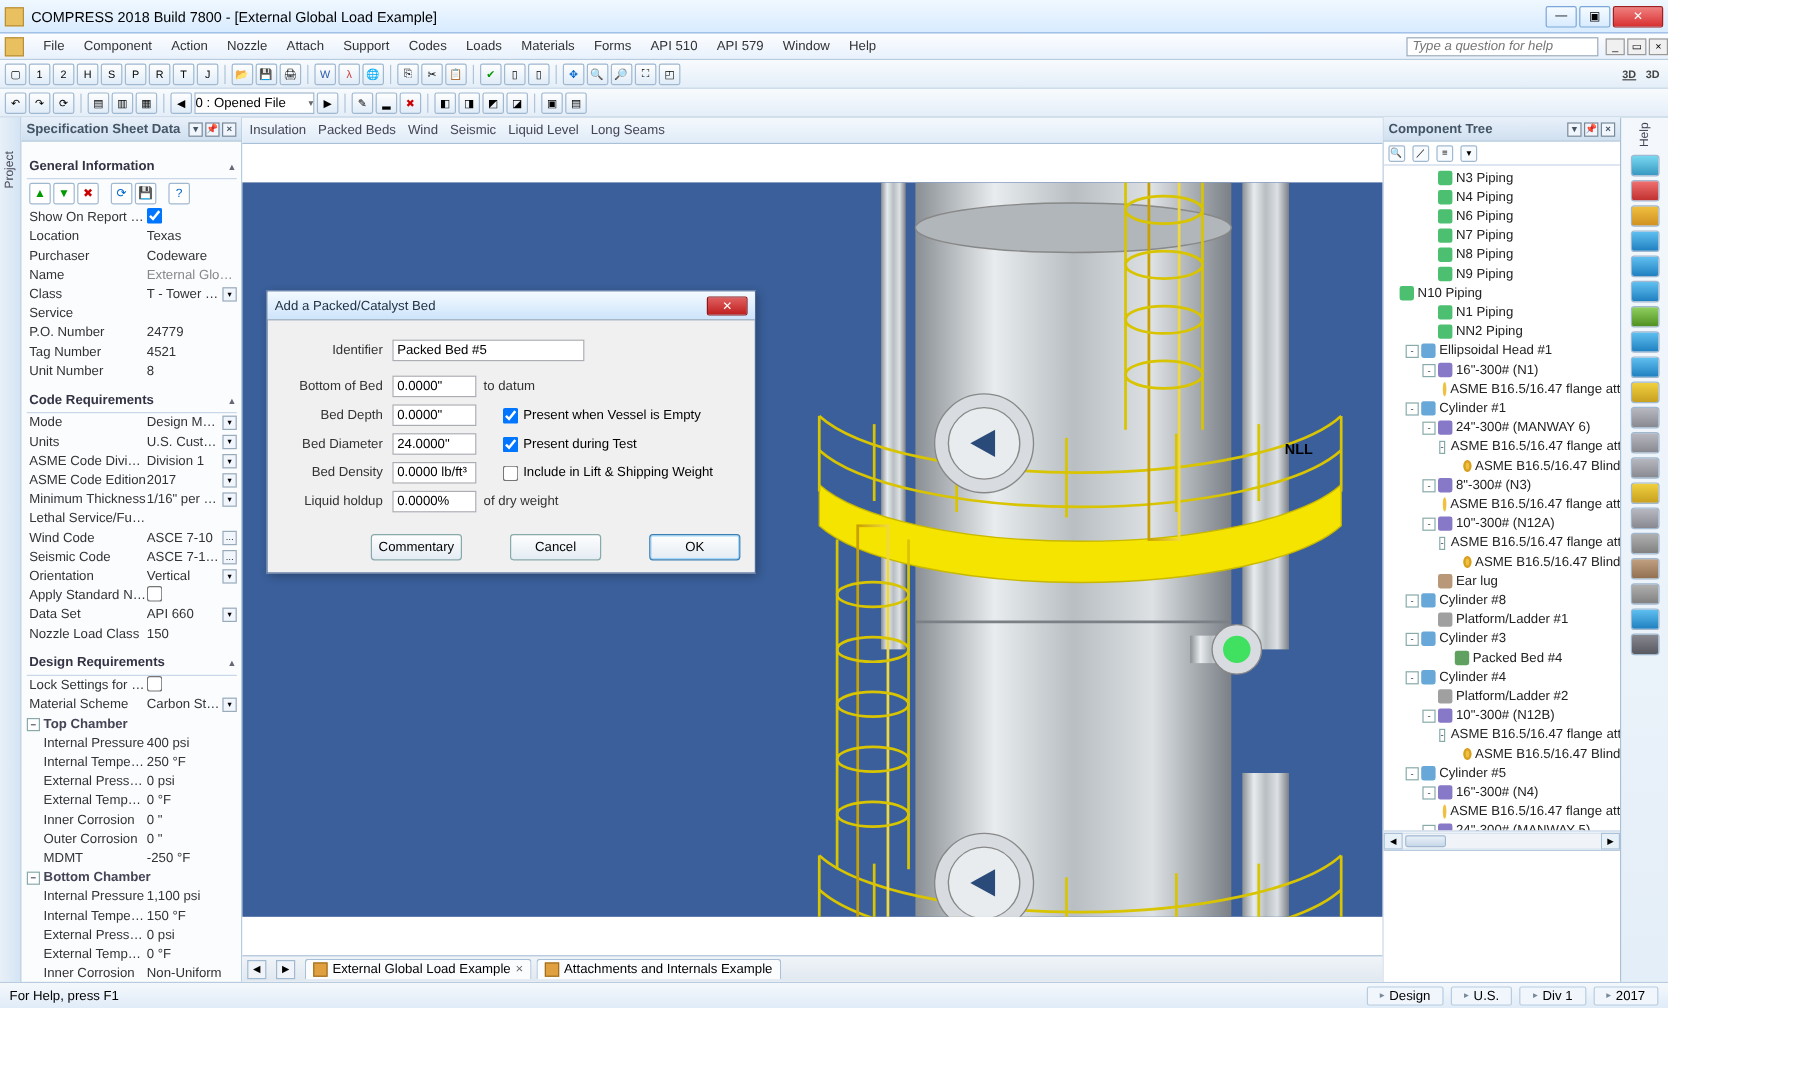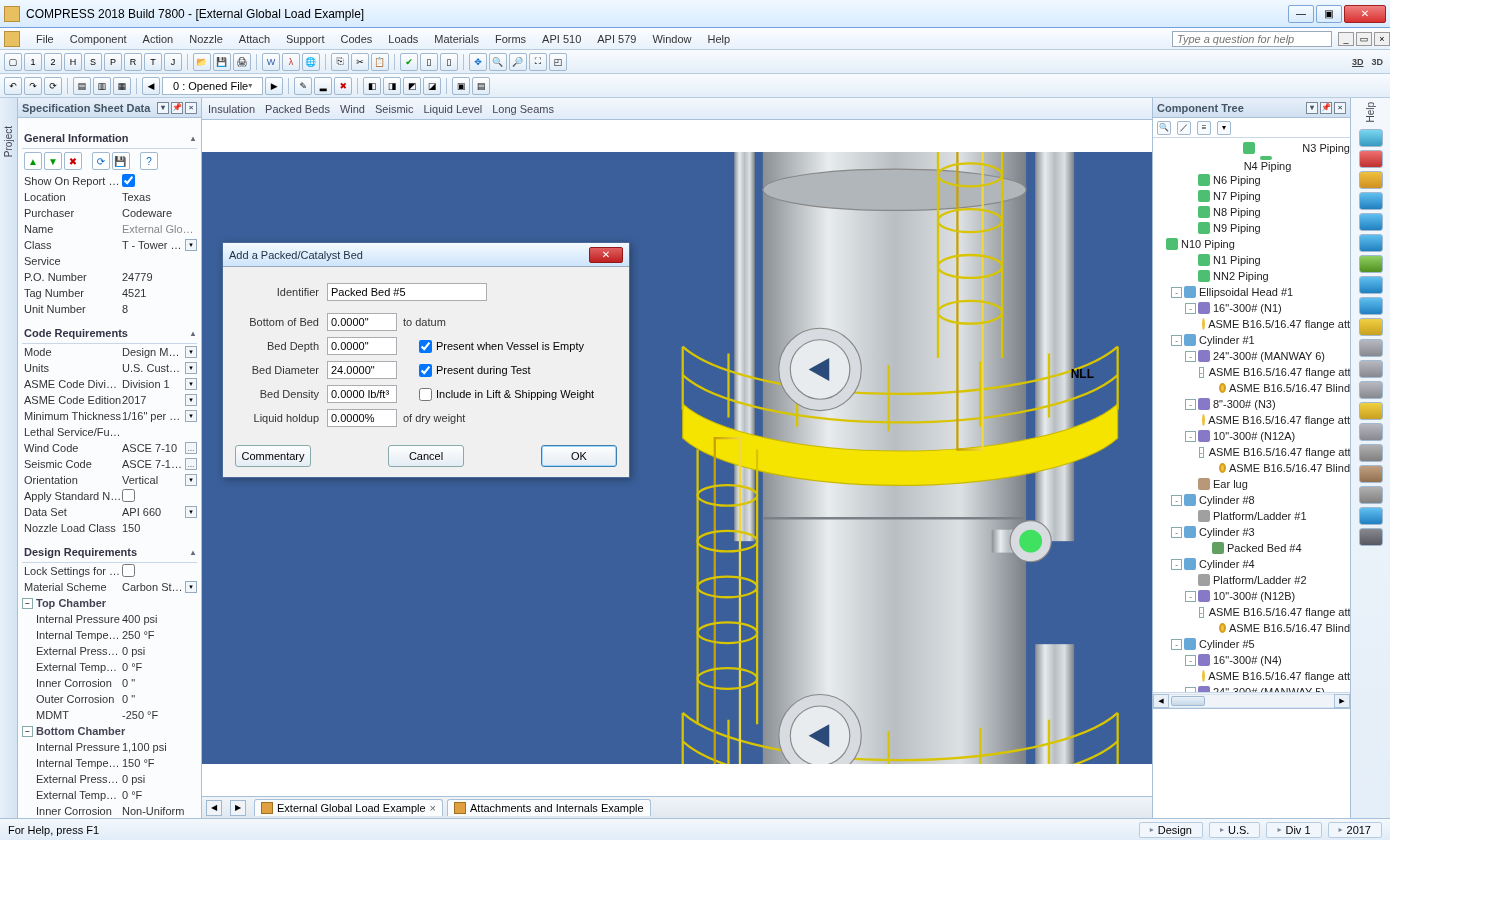--- a/index.html
+++ b/index.html
@@ -19,21 +19,21 @@
 .menubar .mitem { padding: 2px 8px; cursor: pointer; color: #333; }
 .menubar .spacer { flex: 1; }
 .menubar .help-box { width: 160px; height: 16px; border: 1px solid #9ab; color: #888; padding: 0 4px; background: #fff; font-style: italic; }
 .menubar .mdi-btns { display: flex; gap: 2px; margin-left: 6px; }
 .menubar .mdi-btn { width: 16px; height: 14px; border: 1px solid #999; background: #f0f0f0; font-size: 9px; display: flex; align-items: center; justify-content: center; cursor: pointer; }
 
 
 .toolbar-row { height: 24px; background: linear-gradient(#f8fbfe,#e4eef8); border-bottom: 1px solid #b8cce0; display: flex; align-items: center; padding: 0 4px; gap: 2px; }
 .tbtn { width: 18px; height: 18px; border: 1px solid #a0b8d0; background: linear-gradient(#fefefe,#e0ecf8); border-radius: 2px; cursor: pointer; display: flex; align-items: center; justify-content: center; font-size: 9px; }
 .tsep { width: 1px; height: 16px; background: #b0c4d8; margin: 0 3px; }
-.tcombo { height: 18px; border: 1px solid #a0b8d0; background: #fff; padding: 0 10px; display: flex; align-items: center; min-width: 100px; cursor: pointer; }
+.tcombo { height: 18px; border: 1px solid #a0b8d0; background: #fff; padding: 0 0; display: flex; align-items: center; min-width: 100px; cursor: pointer; }
 .tcombo::after { content: "▾"; margin-left: auto; color: #666; font-size: 8px; }
 .td-label { font-size: 9px; padding: 0 3px; color: #444; }
 
 
 .mainrow { display: flex; height: calc(840px - 28px - 22px - 24px - 24px - 22px); }
 
 
 .vtab { width: 18px; background: linear-gradient(90deg,#e8f0f8,#d4e4f4); border-right: 1px solid #a8c0d8; display: flex; align-items: flex-start; justify-content: center; padding-top: 28px; }
 .vtab span { writing-mode: vertical-rl; transform: rotate(180deg); color: #445; font-size: 10px; }
 
@@ -73,21 +73,21 @@
 .dlg { position: absolute; left: 20px; top: 90px; width: 408px; background: #f0f0f0; border: 1px solid #4a6a9a; box-shadow: 2px 2px 8px rgba(0,0,0,0.3); }
 .dlg .dhdr { height: 24px; background: linear-gradient(#f4faff,#cde4fb); display: flex; align-items: center; padding: 0 6px; border-bottom: 1px solid #9ab; }
 .dlg .dhdr .dt { flex: 1; color: #234; }
 .dlg .dhdr .dclose { width: 34px; height: 16px; background: linear-gradient(#e06060,#c02020); border: 1px solid #901818; border-radius: 2px; color: #fff; display: flex; align-items: center; justify-content: center; font-size: 10px; cursor: pointer; }
 .dlg .dbody { padding: 14px 12px 10px 12px; }
 .drow { display: flex; align-items: center; height: 22px; margin-bottom: 2px; }
 .drow .dl { width: 92px; text-align: right; padding-right: 8px; color: #333; }
 .drow input[type=text] { height: 18px; border: 1px solid #abadb3; padding: 1px 3px; background: #fff; }
 .drow .dsuf { margin-left: 6px; color: #333; }
 .drow label.chk { display: flex; align-items: center; gap: 4px; cursor: pointer; }
-.dbtns { display: flex; justify-content: space-between; gap: 40px; margin-top: 16px; }
+.dbtns { display: flex; justify-content: flex-end; gap: 40px; margin-top: 16px; }
 .dbtn { width: 76px; height: 22px; border: 1px solid #8aa; background: linear-gradient(#fefefe,#e4ecf4); border-radius: 3px; cursor: pointer; display: flex; align-items: center; justify-content: center; }
 .dbtn.ok { border: 1px solid #3c7fb1; box-shadow: 0 0 0 1px #a0d8ff inset; }
 
 
 .tree { width: 198px; border-left: 1px solid #a8c0d8; display: flex; flex-direction: column; background: #fff; }
 .tree .panel-hdr { height: 20px; background: linear-gradient(#e8f0fa,#d0e0f0); border-bottom: 1px solid #a8c0d8; display: flex; align-items: center; padding: 0 4px; font-weight: bold; color: #456; }
 .tree .panel-hdr .sp { flex: 1; }
 .tree .panel-hdr .pbtn { width: 12px; height: 12px; border: 1px solid #789; margin-left: 2px; font-size: 8px; display: flex; align-items: center; justify-content: center; cursor: pointer; background: #f0f6fc; }
 .tree .t-toolbar { height: 20px; border-bottom: 1px solid #c8d8e8; display: flex; align-items: center; padding: 0 4px; gap: 6px; }
 .tree .t-toolbar .ttb { width: 14px; height: 14px; border: 1px solid #a0b8d0; border-radius: 2px; cursor: pointer; font-size: 8px; display: flex; align-items: center; justify-content: center; background: #f8fbfe; }
@@ -627,26 +627,26 @@
       <div class="pbtn">📌</div>
       <div class="pbtn">×</div>
     </div>
     <div class="t-toolbar">
       <div class="ttb">🔍</div>
       <div class="ttb">／</div>
       <div class="ttb">≡</div>
       <div class="ttb">▾</div>
     </div>
     <div class="tbody" id="tree-body">
-        <div class="tn" style="padding-left: 32px; justify-content: space-between;">
+        <div class="tn" style="padding-left: 32px;">
           <div class="noexp"></div>
           <div class="ico pipe"></div>
           <span class="lbl">N3 Piping</span>
         </div>
-        <div class="tn" style="padding-left: 32px; flex-direction: column;">
+        <div class="tn" style="padding-left: 32px;">
           <div class="noexp"></div>
           <div class="ico pipe"></div>
           <span class="lbl">N4 Piping</span>
         </div>
         <div class="tn" style="padding-left: 32px;">
           <div class="noexp"></div>
           <div class="ico pipe"></div>
           <span class="lbl">N6 Piping</span>
         </div>
         <div class="tn" style="padding-left: 32px;">

